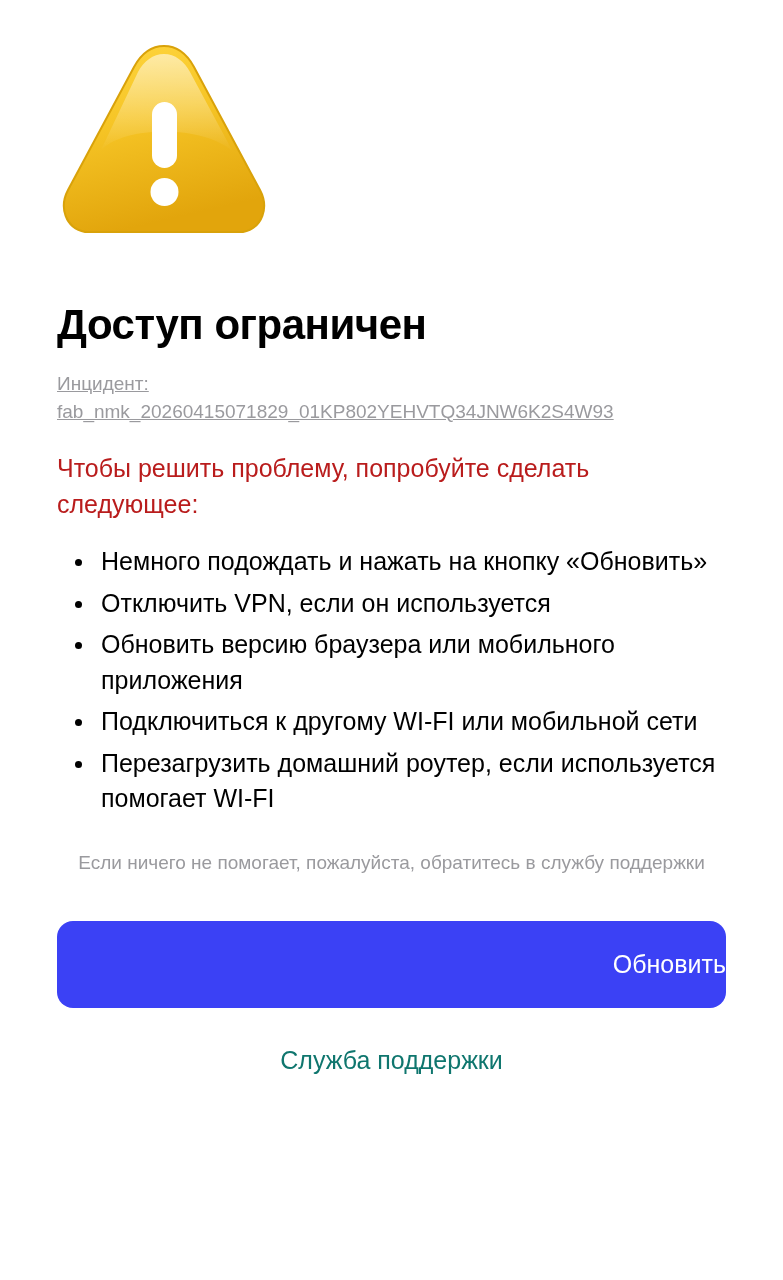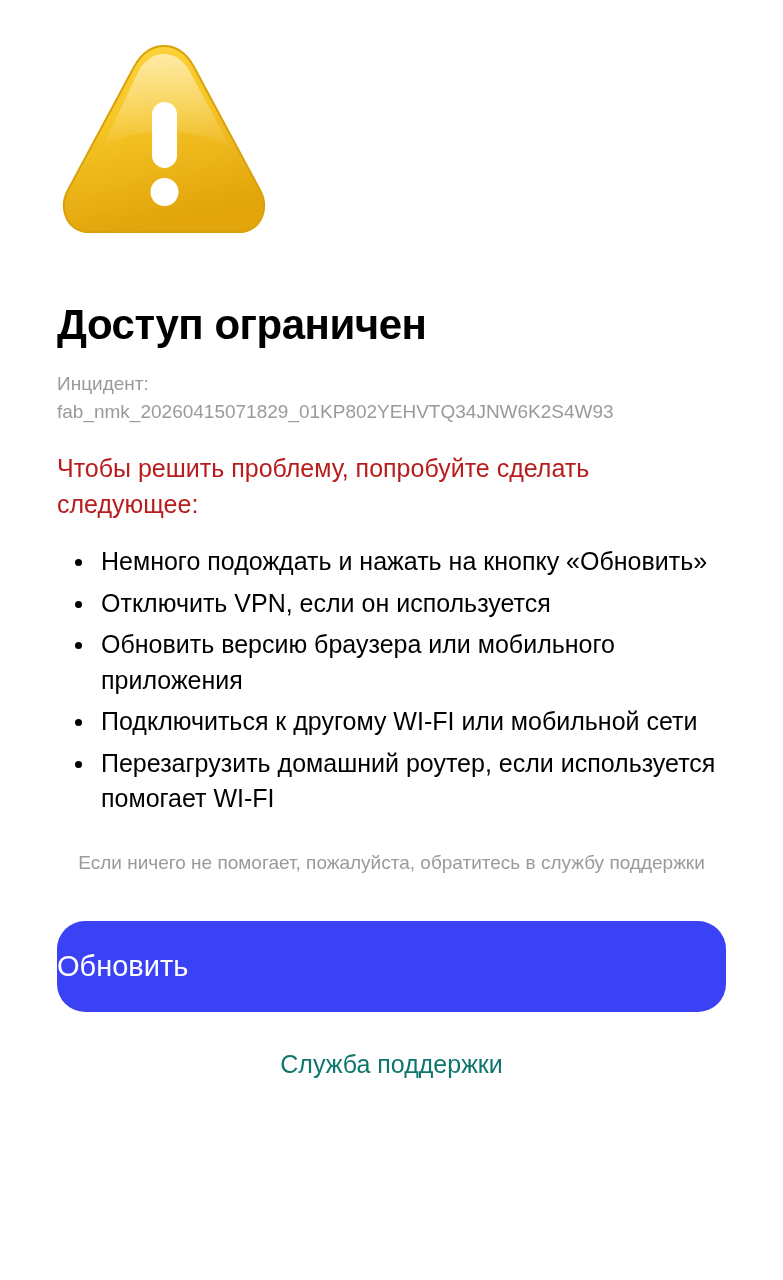--- a/index.html
+++ b/index.html
@@ -40,20 +40,21 @@
     line-height: 1.1;
     margin: 0 0 22px 0;
     color: #000;
   }
   .incident {
     font-size: 19px;
     line-height: 1.45;
     color: #9a9a9e;
     margin: 0 0 26px 0;
     word-break: break-all;
+    text-decoration: underline;
   }
   .incident .incident-label {
     display: block;
   }
   .incident .incident-id {
     display: block;
   }
   .lead {
     font-size: 25px;
     line-height: 1.42;
@@ -89,29 +90,29 @@
     margin: 0 0 44px 0;
     text-align: center;
   }
 
   
   .refresh-button {
     display: block;
     width: 100%;
     box-sizing: border-box;
     border: none;
-    border-radius: 28px;
+    border-radius: 16px;
     background: #3b41f5;
     color: #ffffff;
     font-family: "Liberation Sans", sans-serif;
-    font-size: 29px;
+    font-size: 25px;
     line-height: 1;
     padding: 31px 0;
     cursor: pointer;
-    text-align: left;
+    text-align: right;
   }
   .support-link {
     display: block;
     text-align: center;
     margin-top: 38px;
     color: #0f766e;
     font-size: 25px;
     text-decoration: none;
     cursor: pointer;
   }

